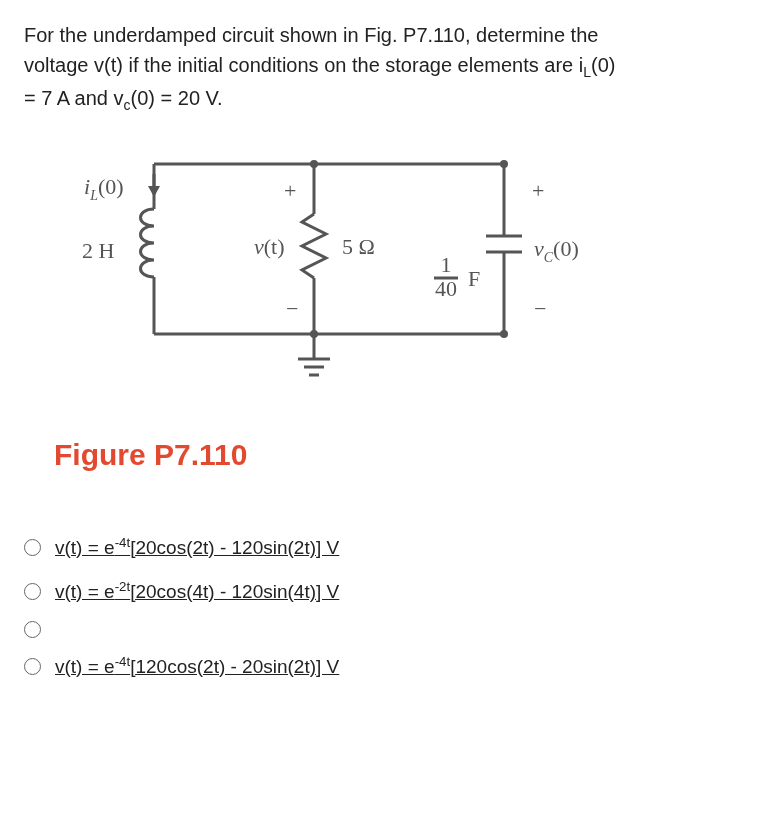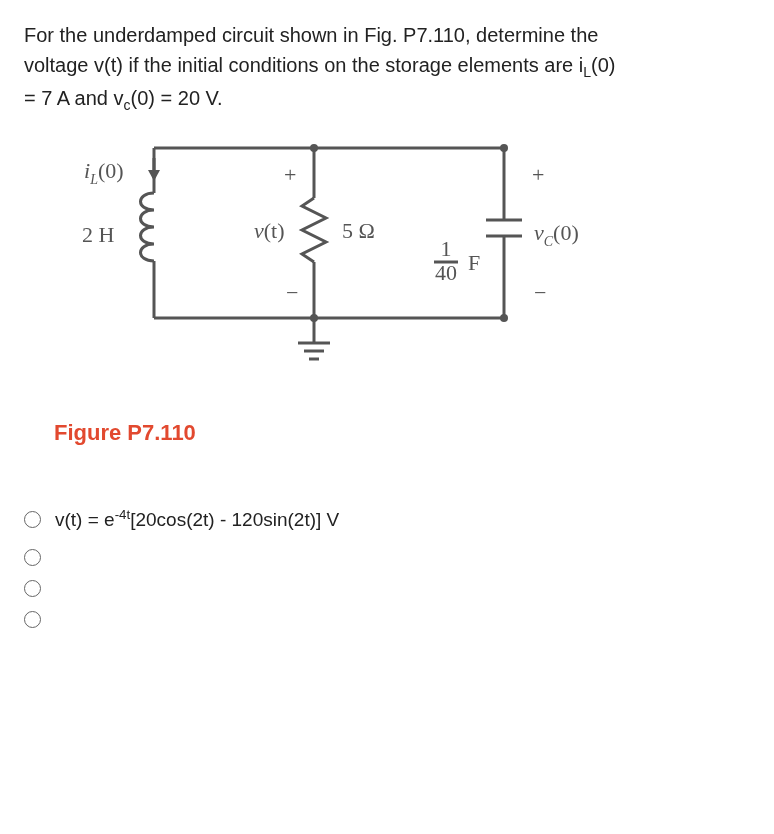--- a/index.html
+++ b/index.html
@@ -7,53 +7,53 @@
     padding: 20px 24px;
     font-family: Arial, Helvetica, sans-serif;
     font-size: 20px;
     color: #222;
     background: #fff;
     width: 774px;
     box-sizing: border-box;
     line-height: 1.5;
   }
   .problem-text {
-    margin-bottom: 12px;
+    margin-bottom: 28px;
   }
   sub { font-size: 0.7em; }
   sup { font-size: 0.7em; }
 
   .circuit-wrap {
     margin: 10px 0 30px 30px;
   }
 
   .figure-caption {
     color: #e2492f;
     font-weight: bold;
-    font-size: 22px;
+    font-size: 30px;
     margin: 28px 0 56px 30px;
   }
 
   .options {
     font-size: 19px;
   }
   .option {
     display: flex;
     align-items: center;
     margin: 14px 0;
   }
   .radio {
     width: 15px;
     height: 15px;
     border: 1.6px solid #666;
     border-radius: 50%;
     margin-right: 14px;
     flex-shrink: 0;
   }
-  .opt-label { white-space: nowrap; }
+  .opt-label { white-space: nowrap; text-decoration: underline; }
 
   
   svg text {
     font-family: 'Times New Roman', serif;
     font-size: 22px;
     fill: #555;
   }
   svg .ital { font-style: italic; }
   svg line, svg polyline, svg path, svg rect {
     stroke: #555;
@@ -134,20 +134,26 @@
 
 <div class="options">
   <div class="option">
     <span class="radio"></span>
     <span class="opt-label">
       <span>v(t) = e</span><sup>-4t</sup><span>[20cos(2t) - 120sin(2t)] V</span>
     </span>
   </div>
   <div class="option">
     <span class="radio"></span>
+    <span class="opt-label">
+      <span>v(t) = e</span><sup>-2t</sup><span>[20cos(4t) - 120sin(4t)] V</span>
+    </span>
   </div>
   <div class="option">
     <span class="radio"></span>
   </div>
   <div class="option">
     <span class="radio"></span>
+    <span class="opt-label">
+      <span>v(t) = e</span><sup>-4t</sup><span>[120cos(2t) - 20sin(2t)] V</span>
+    </span>
   </div>
 </div>
 
 </body></html>

